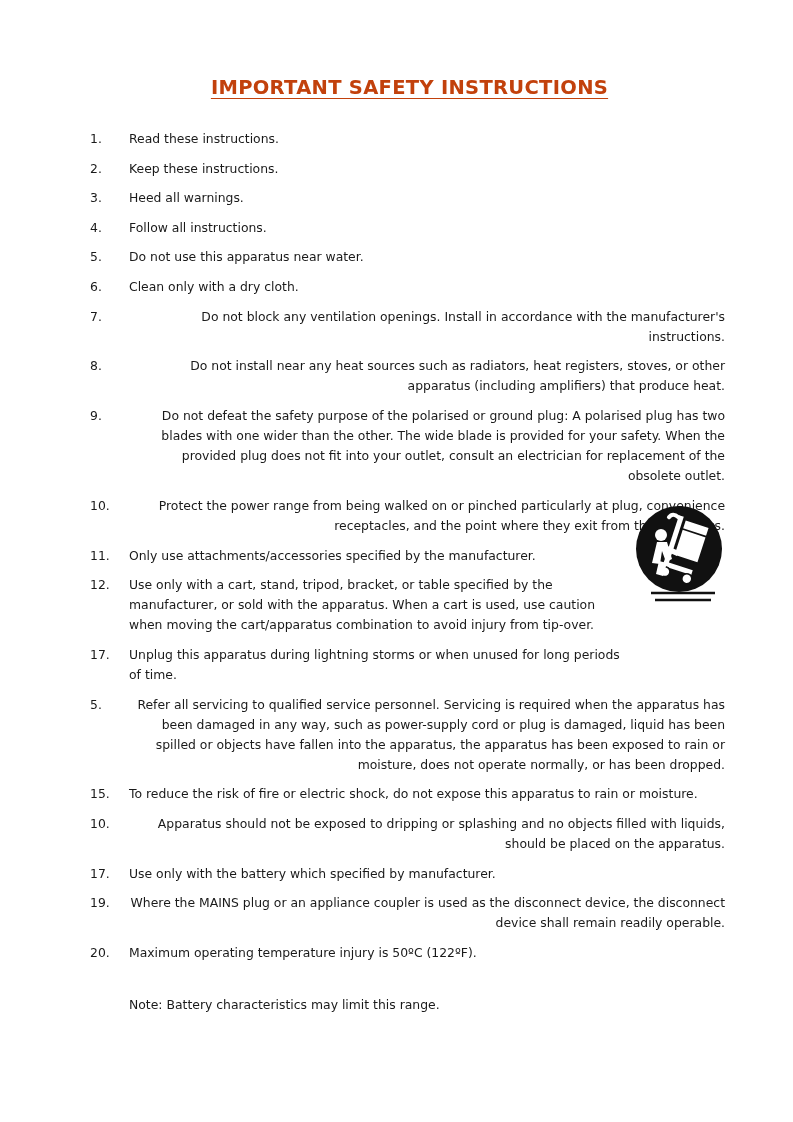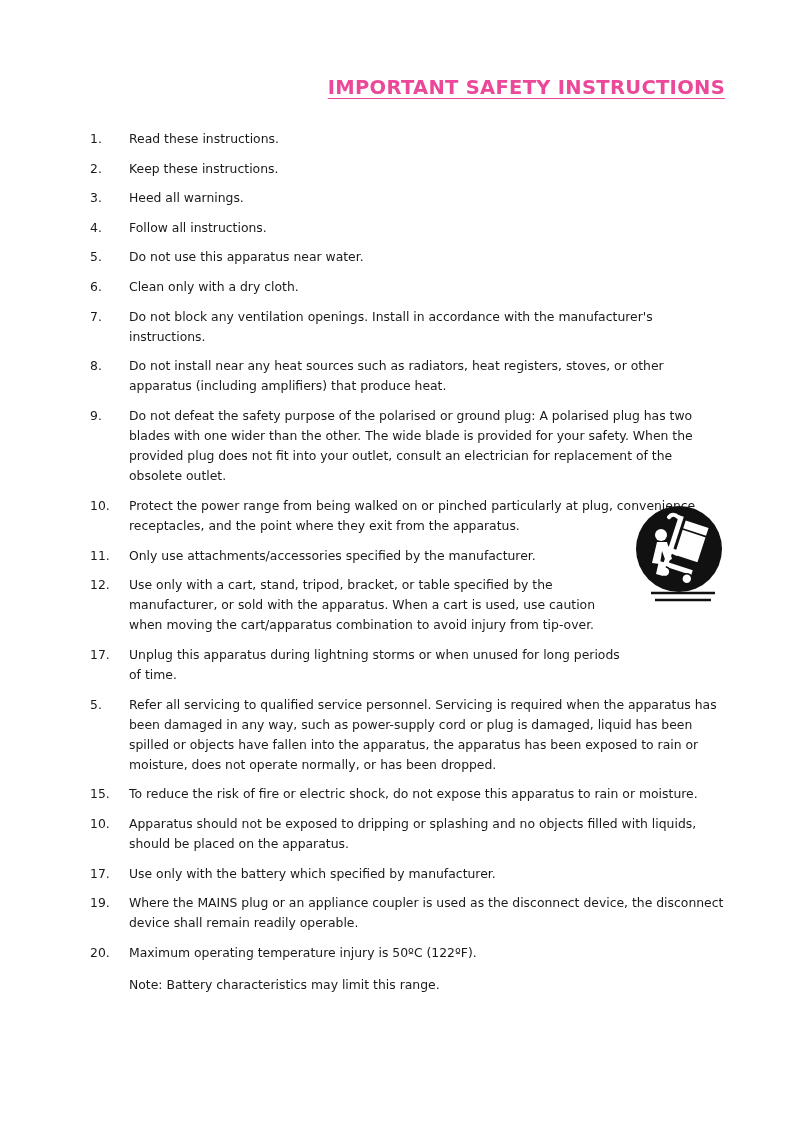--- a/index.html
+++ b/index.html
@@ -18,29 +18,29 @@
   .page {
     position: absolute;
     left: 0;
     top: 0;
     width: 793px;
     height: 1122px;
     box-sizing: border-box;
     padding: 56px 68px 0 90px;
   }
   .doc-title {
-    text-align: right;
+    text-align: center;
     font-size: 19.5px;
     font-weight: bold;
     letter-spacing: 0.3px;
     text-decoration: underline;
     text-underline-offset: 4px;
     margin: 20px 0 0 0;
     padding-left: 4px;
-    color: #ec4899;
+    color: #c2410c;
   }
   .list {
     margin-top: 30px;
     position: relative;
   }
   .item {
     display: flex;
     align-items: flex-start;
     margin-bottom: 9.5px;
   }
@@ -51,26 +51,26 @@
     line-height: 1.62;
     color: #1a1a1a;
   }
   .txt {
     font-size: 12.4px;
     line-height: 1.62;
     color: #1a1a1a;
     text-align: left;
   }
   .w-narrow { max-width: 500px; }
-  .w-full   { max-width: 608px; }
+  .w-full   { max-width: 608px; text-align: right; }
   .note {
     margin-left: 39px;
     font-size: 12.4px;
     line-height: 1.62;
-    margin-top: 12px;
+    margin-top: 32px;
   }
   
   .cart-figure {
     position: absolute;
     right: 70px;
     top: 505px;
     width: 88px;
     height: 105px;
   }
   .cart-figure svg { display: block; }

